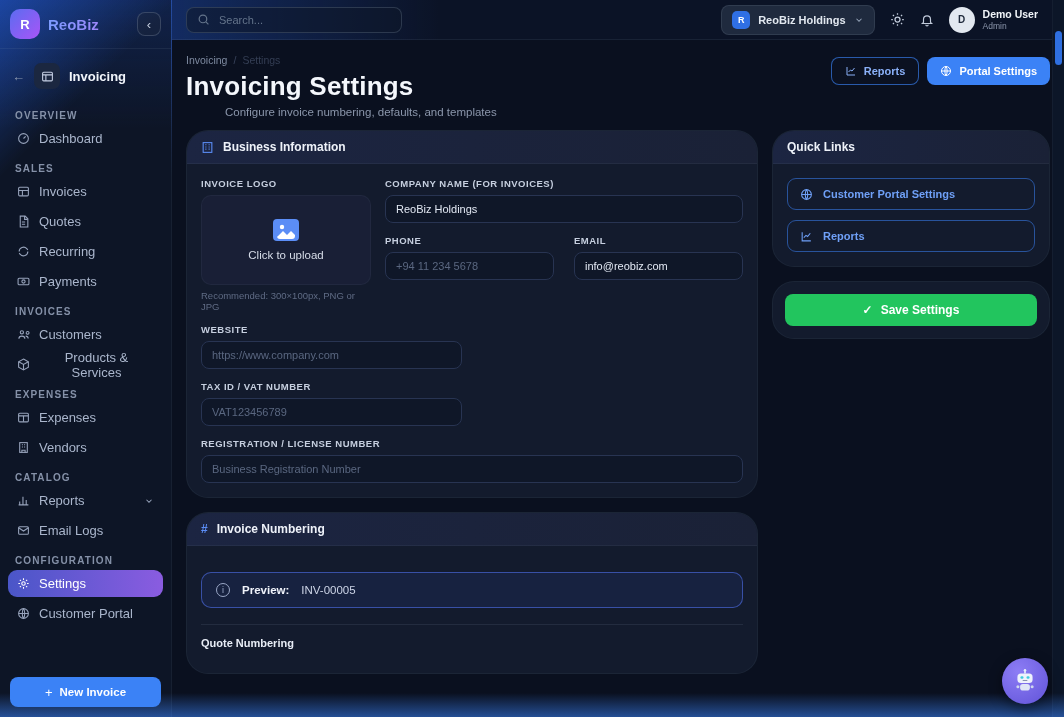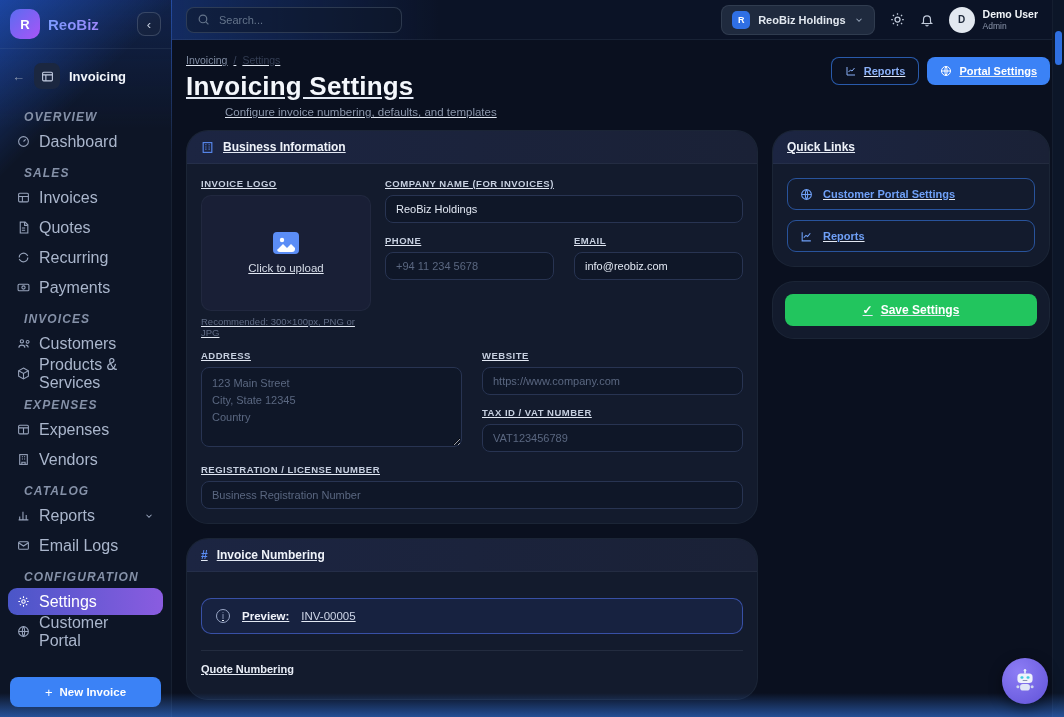--- a/index.html
+++ b/index.html
@@ -27,23 +27,23 @@
   .logo-name { flex:1; font-size:15px; font-weight:700;
     background:linear-gradient(90deg,#7c9bff,#b07cf7); -webkit-background-clip:text; background-clip:text; color:transparent; }
   .collapse-btn { width:24px; height:24px; border-radius:8px; border:1px solid rgba(148,163,184,.28);
     color:#c3cdde; font-size:13px; display:flex; align-items:center; justify-content:center; background:rgba(30,41,59,.4); }
   .module-row { display:flex; align-items:center; gap:9px; padding:14px 12px 10px; }
   .back-arrow { color:#8e9ab0; font-size:13px; }
   .module-ic { width:26px; height:26px; border-radius:7px; background:#1b2740; color:#c6d0e4;
     display:flex; align-items:center; justify-content:center; }
   .module-name { font-size:13px; font-weight:700; color:#f1f5fb; }
   .nav { padding:0 8px; }
-  .sec-label { font-size:12px; font-weight:700; letter-spacing:1.1px; color:#8591a8; margin:11px 16px 4px;font-style:italic; }
+  .sec-label { font-size:10px; font-weight:700; letter-spacing:1.1px; color:#8591a8; margin:11px 7px 4px; }
   .nav-item { display:flex; align-items:center; gap:9px; height:27px; padding:0 9px; border-radius:9px;
-    color:#aab6cc; font-size:16px; margin:3px 0; }
+    color:#aab6cc; font-size:13px; margin:3px 0;text-align:center; }
   .nav-item svg { width:13px; height:13px; color:#97a3bb; flex:none; }
   .nav-item .grow { flex:1; }
   .nav-item.active { background:linear-gradient(90deg,#4a56c8,#8a5ce0); color:#fff; }
   .nav-item.active svg { color:#fff; }
   .chev-down { width:10px !important; height:10px !important; }
   .new-invoice { position:absolute; left:10px; right:10px; bottom:10px; height:30px; border-radius:8px;
     background:#3b82f6; color:#fff; font-size:11.5px; font-weight:700;
     display:flex; align-items:center; justify-content:center; gap:7px; z-index:55; }
   .new-invoice .plus { font-size:13px; font-weight:400; }
 
@@ -65,21 +65,21 @@
     display:flex; align-items:center; justify-content:center; }
   .org-name { color:#e2e8f0; font-size:11px; font-weight:700; }
   .icon-btn { color:#c2cbdb; display:flex; align-items:center; }
   .user-wrap { display:flex; align-items:center; gap:8px; }
   .avatar { width:26px; height:26px; border-radius:50%; background:#e2e8f0; color:#1e293b; font-size:10px; font-weight:700;
     display:flex; align-items:center; justify-content:center; }
   .user-name { font-size:10.5px; font-weight:700; color:#f1f5f9; line-height:1.25; }
   .user-role { font-size:8.5px; color:#8b96ab; }
 
   
-  #main { position:absolute; left:172px; right:0; top:40px; bottom:0; padding:14px 14px 8px; overflow:hidden;text-decoration:underline; }
+  #main { position:absolute; left:172px; right:0; top:40px; bottom:0; padding:14px 14px 8px; overflow:hidden; }
   .ph { display:flex; justify-content:space-between; align-items:flex-start; }
   .crumb { font-size:10.5px; color:#7e8aa0; }
   .crumb .sep { color:#39445c; margin:0 6px; }
   .crumb .cur { color:#343e54; }
   .page-title { font-size:26px; font-weight:800; color:#f4f7fc; margin:5px 0 4px; letter-spacing:.2px; }
   .page-sub { font-size:11.5px; color:#8b96ab;margin-left:39px; }
   .ph-actions { display:flex; gap:8px; margin-top:3px; }
   .btn { height:28px; padding:0 13px; border-radius:8px; font-size:11px; font-weight:700;
     display:flex; align-items:center; gap:7px; }
   .btn-outline { border:1px solid rgba(59,130,246,.65); color:#8ab0f8; background:rgba(13,20,38,.4); }
@@ -100,21 +100,21 @@
   .inp { width:100%; height:28px; background:#0f1728; border:1px solid #283452; border-radius:8px;
     color:#e2e8f3; font-size:11px; padding:0 10px; font-family:inherit; outline:none; }
   .inp::placeholder { color:#5a6780; }
   textarea.inp { height:80px; padding:7px 10px; line-height:1.55; resize:both; }
   .sel { display:flex; align-items:center; }
   .hint { font-size:9.5px; color:#5f6b84; margin-top:5px; }
 
   .bi-row1 { display:grid; grid-template-columns:170px 1fr; gap:14px; }
   .two { display:grid; grid-template-columns:1fr 1fr; gap:20px; }
   .mt12 { margin-top:12px; }
-  .upload { height:116px; background:#191f36; border:1px solid rgba(148,163,184,.07); border-radius:10px;
+  .upload { height:90px; background:#191f36; border:1px solid rgba(148,163,184,.07); border-radius:10px;
     display:flex; flex-direction:column; align-items:center; justify-content:center; gap:8px; }
   .upload-txt { color:#d6dce8; font-size:11.5px; }
 
   .three { display:grid; grid-template-columns:1fr 1fr 1fr; gap:12px; }
   .preview { margin-top:12px; display:flex; align-items:center; gap:12px; border:1px solid rgba(80,112,235,.6);
     background:rgba(56,84,190,.13); border-radius:10px; padding:10px 14px; }
   .info-ic { width:14px; height:14px; border:1.3px solid #9aa7c6; border-radius:50%; color:#9aa7c6; font-size:9px;
     display:flex; align-items:center; justify-content:center; font-style:normal; flex:none; }
   .preview .plabel { color:#f0f3fa; font-size:11.5px; font-weight:700; }
   .preview .pval { color:#ccd4e6; font-size:11.5px; }
@@ -375,26 +375,20 @@
                 <div>
                   <span class="flabel">EMAIL</span>
                   <input class="inp" type="text" value="info@reobiz.com" style="">
                 </div>
               </div>
             </div>
           </div>
 
           <div class="two mt12">
             <div>
-              <span class="flabel">ADDRESS</span>
-              <textarea class="inp" placeholder="123 Main Street
-City, State 12345
-Country" style=""></textarea>
-            </div>
-            <div>
               <span class="flabel">WEBSITE</span>
               <input class="inp" type="text" placeholder="https://www.company.com" style="">
               <div class="mt12">
                 <span class="flabel">TAX ID / VAT NUMBER</span>
                 <input class="inp" type="text" placeholder="VAT123456789" style="">
               </div>
             </div>
           </div>
 
           <div class="mt12">

